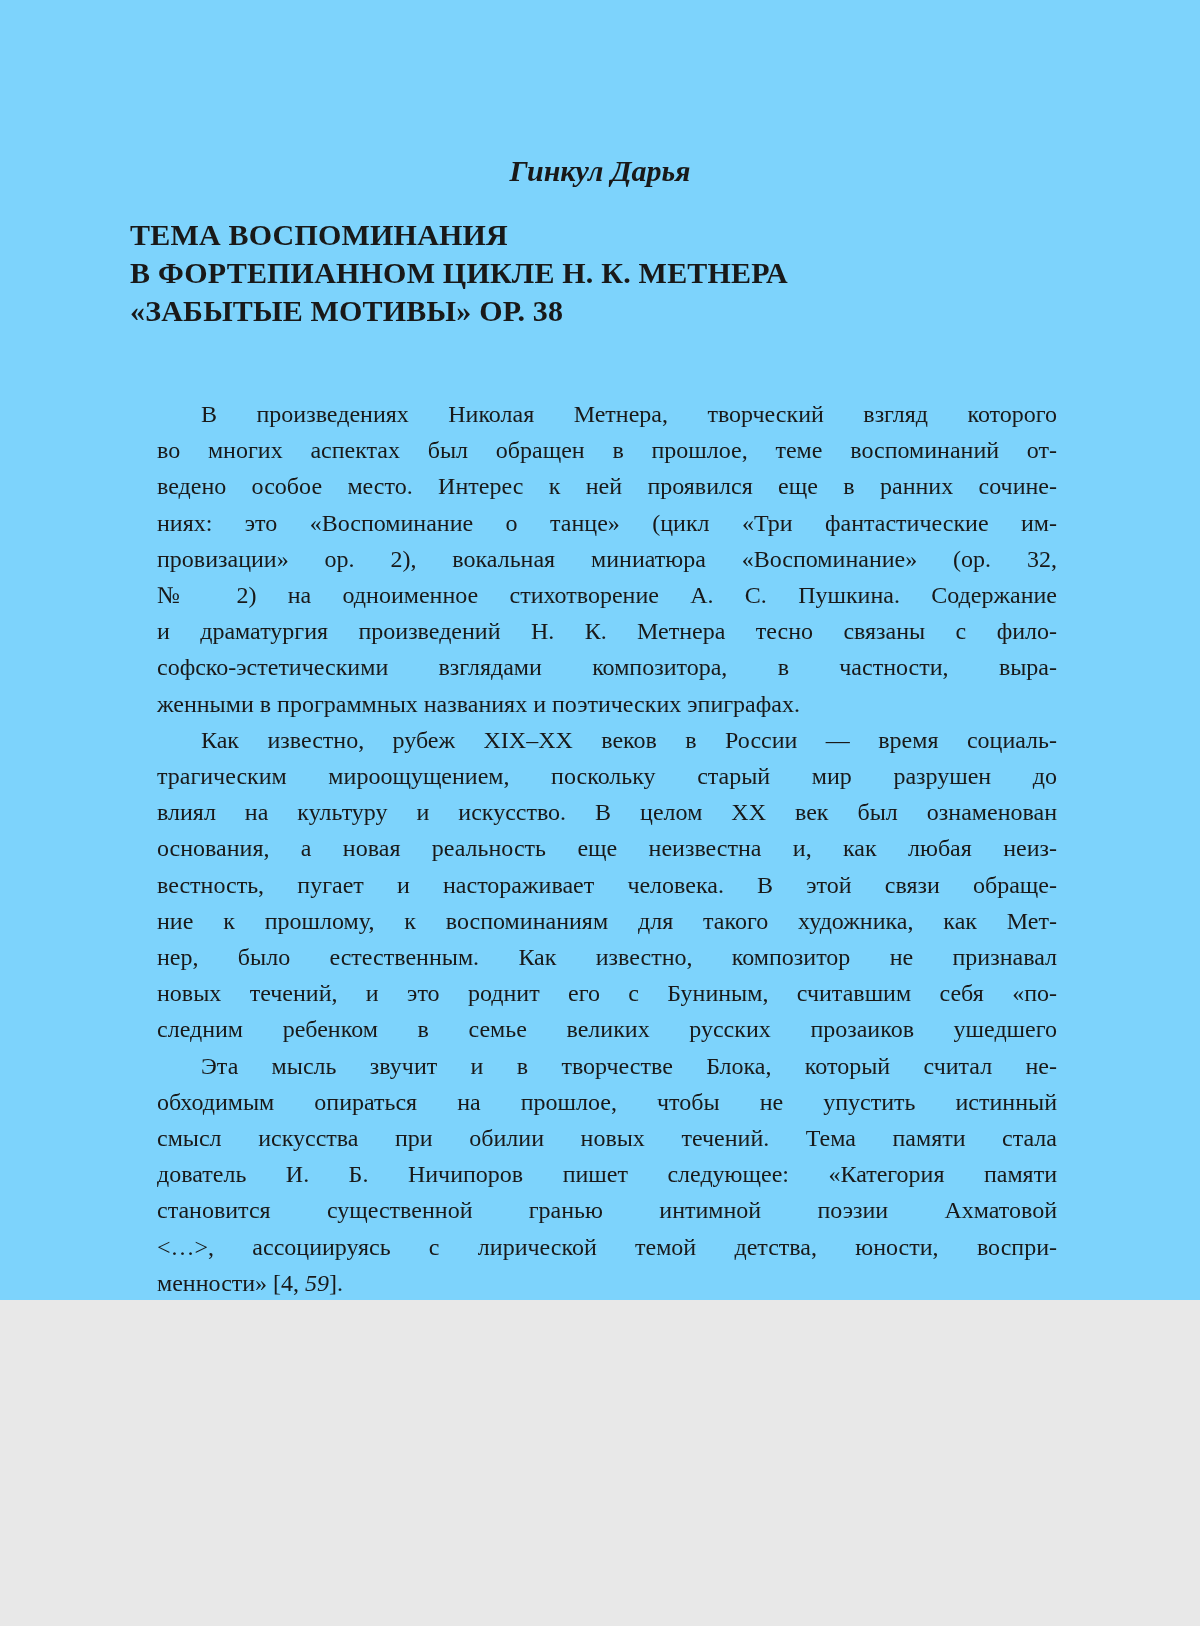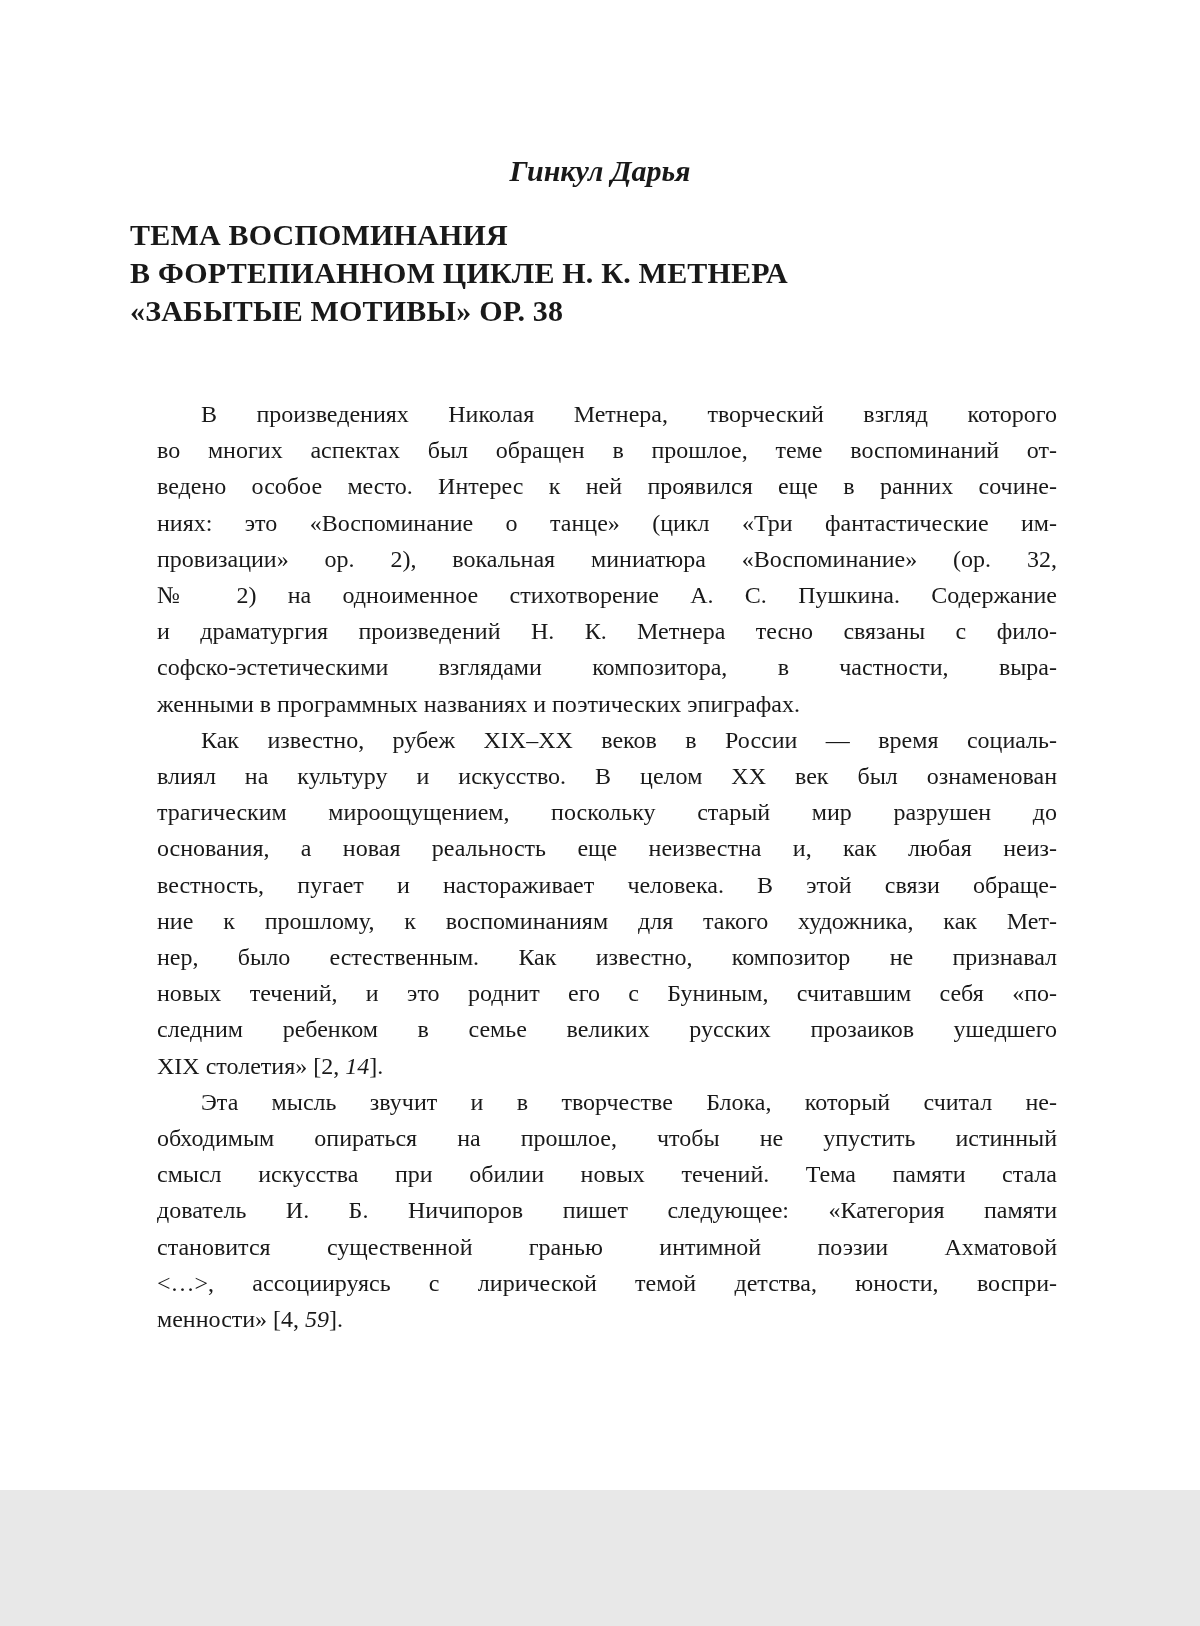--- a/index.html
+++ b/index.html
@@ -1,21 +1,21 @@
 <!DOCTYPE html>
 <html><head>
 <meta charset="utf-8">
 <style>
   html, body { margin: 0; padding: 0; background: #e8e8e8; }
   .page {
     position: relative;
     width: 1200px;
-    height: 1490px;
+    height: 1300px;
     margin: 0 auto;
-    background: #ffffff;
+    background: #7dd3fc;
     font-family: "Liberation Serif", "DejaVu Serif", serif;
     color: #191919;
     overflow: hidden;
   }
   .author {
     position: absolute;
     top: 153px;
     left: 150px;
     width: 900px;
     text-align: center;
@@ -78,29 +78,28 @@
       <div class="line first">В произведениях Николая Метнера, творческий взгляд которого</div>
       <div class="line">во многих аспектах был обращен в прошлое, теме воспоминаний от-</div>
       <div class="line">ведено особое место. Интерес к ней проявился еще в ранних сочине-</div>
       <div class="line">ниях: это «Воспоминание о танце» (цикл «Три фантастические им-</div>
       <div class="line">провизации» ор. 2), вокальная миниатюра «Воспоминание» (ор. 32,</div>
       <div class="line">№ 2) на одноименное стихотворение А. С. Пушкина. Содержание</div>
       <div class="line">и драматургия произведений Н. К. Метнера тесно связаны с фило-</div>
       <div class="line">софско-эстетическими взглядами композитора, в частности, выра-</div>
       <div class="line last">женными в программных названиях и поэтических эпиграфах.</div>
       <div class="line first">Как известно, рубеж XIX–XX веков в России — время социаль-</div>
+      <div class="line">трагическим мироощущением, поскольку старый мир разрушен до</div>
       <div class="line">влиял на культуру и искусство. В целом XX век был ознаменован</div>
-      <div class="line">трагическим мироощущением, поскольку старый мир разрушен до</div>
       <div class="line">основания, а новая реальность еще неизвестна и, как любая неиз-</div>
       <div class="line">вестность, пугает и настораживает человека. В этой связи обраще-</div>
       <div class="line">ние к прошлому, к воспоминаниям для такого художника, как Мет-</div>
       <div class="line">нер, было естественным. Как известно, композитор не признавал</div>
       <div class="line">новых течений, и это роднит его с Буниным, считавшим себя «по-</div>
       <div class="line">следним ребенком в семье великих русских прозаиков ушедшего</div>
-      <div class="line last">XIX столетия» [2, <i>14</i>].</div>
       <div class="line first">Эта мысль звучит и в творчестве Блока, который считал не-</div>
       <div class="line">обходимым опираться на прошлое, чтобы не упустить истинный</div>
       <div class="line">смысл искусства при обилии новых течений. Тема памяти стала</div>
       <div class="line">дователь И. Б. Ничипоров пишет следующее: «Категория памяти</div>
       <div class="line">становится существенной гранью интимной поэзии Ахматовой</div>
       <div class="line">&lt;…&gt;, ассоциируясь с лирической темой детства, юности, воспри-</div>
       <div class="line last">менности» [4, <i>59</i>].</div>
     </div>
 
   <div class="page-number">57</div>

